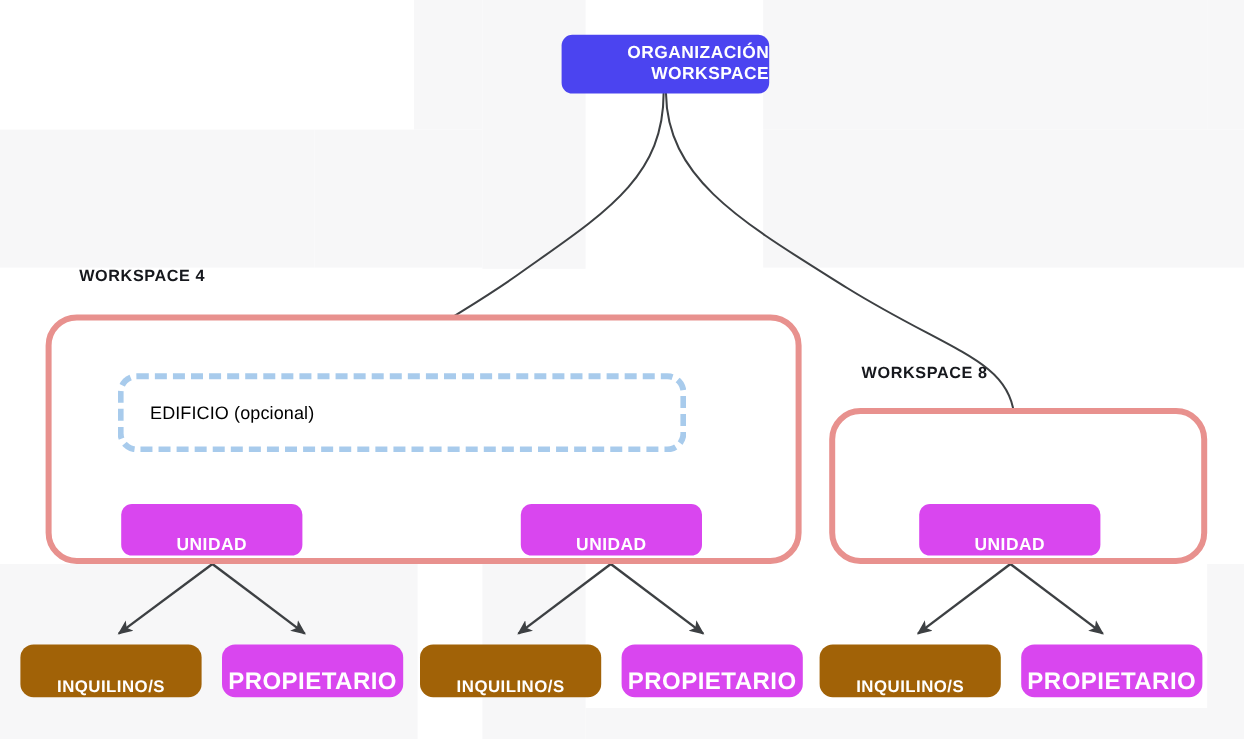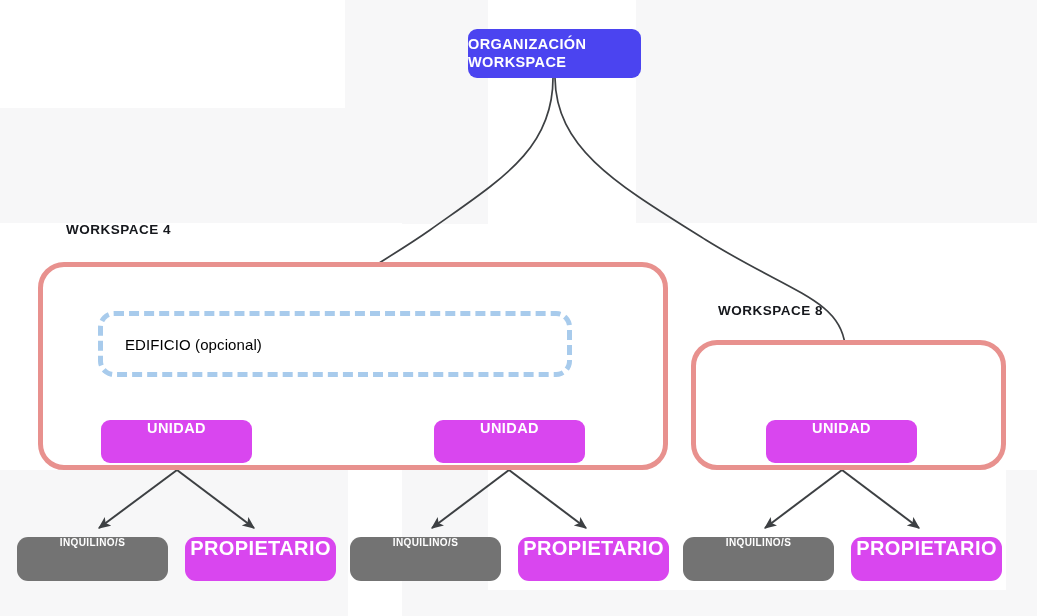--- a/index.html
+++ b/index.html
@@ -47,42 +47,42 @@
     letter-spacing: 0.5px;
     color: #16181d;
     white-space: nowrap;
   }
 
   
   .node {
     position: absolute;
     box-sizing: border-box;
     display: flex;
-    align-items: flex-start;
+    align-items: flex-end;
     justify-content: center;
     text-align: center;
     border-radius: 9px;
     color: #ffffff;
     font-weight: bold;
     letter-spacing: 0.4px;
     line-height: 1.18;
   }
   .node-org {
     background: #4b44f0;
     font-size: 14.5px;
     border-radius: 9px;
   }
   .node-unit {
     background: #d946ef;
     font-size: 14.5px;
     border-radius: 9px;
   }
   .node-tenant {
-    background: #737373;
-    font-size: 10px;
+    background: #a16207;
+    font-size: 14px;
     border-radius: 11px;
   }
   .node-owner {
     background: #d946ef;
     font-size: 20px;
     border-radius: 11px;
   }
 
   
   .node-building {

